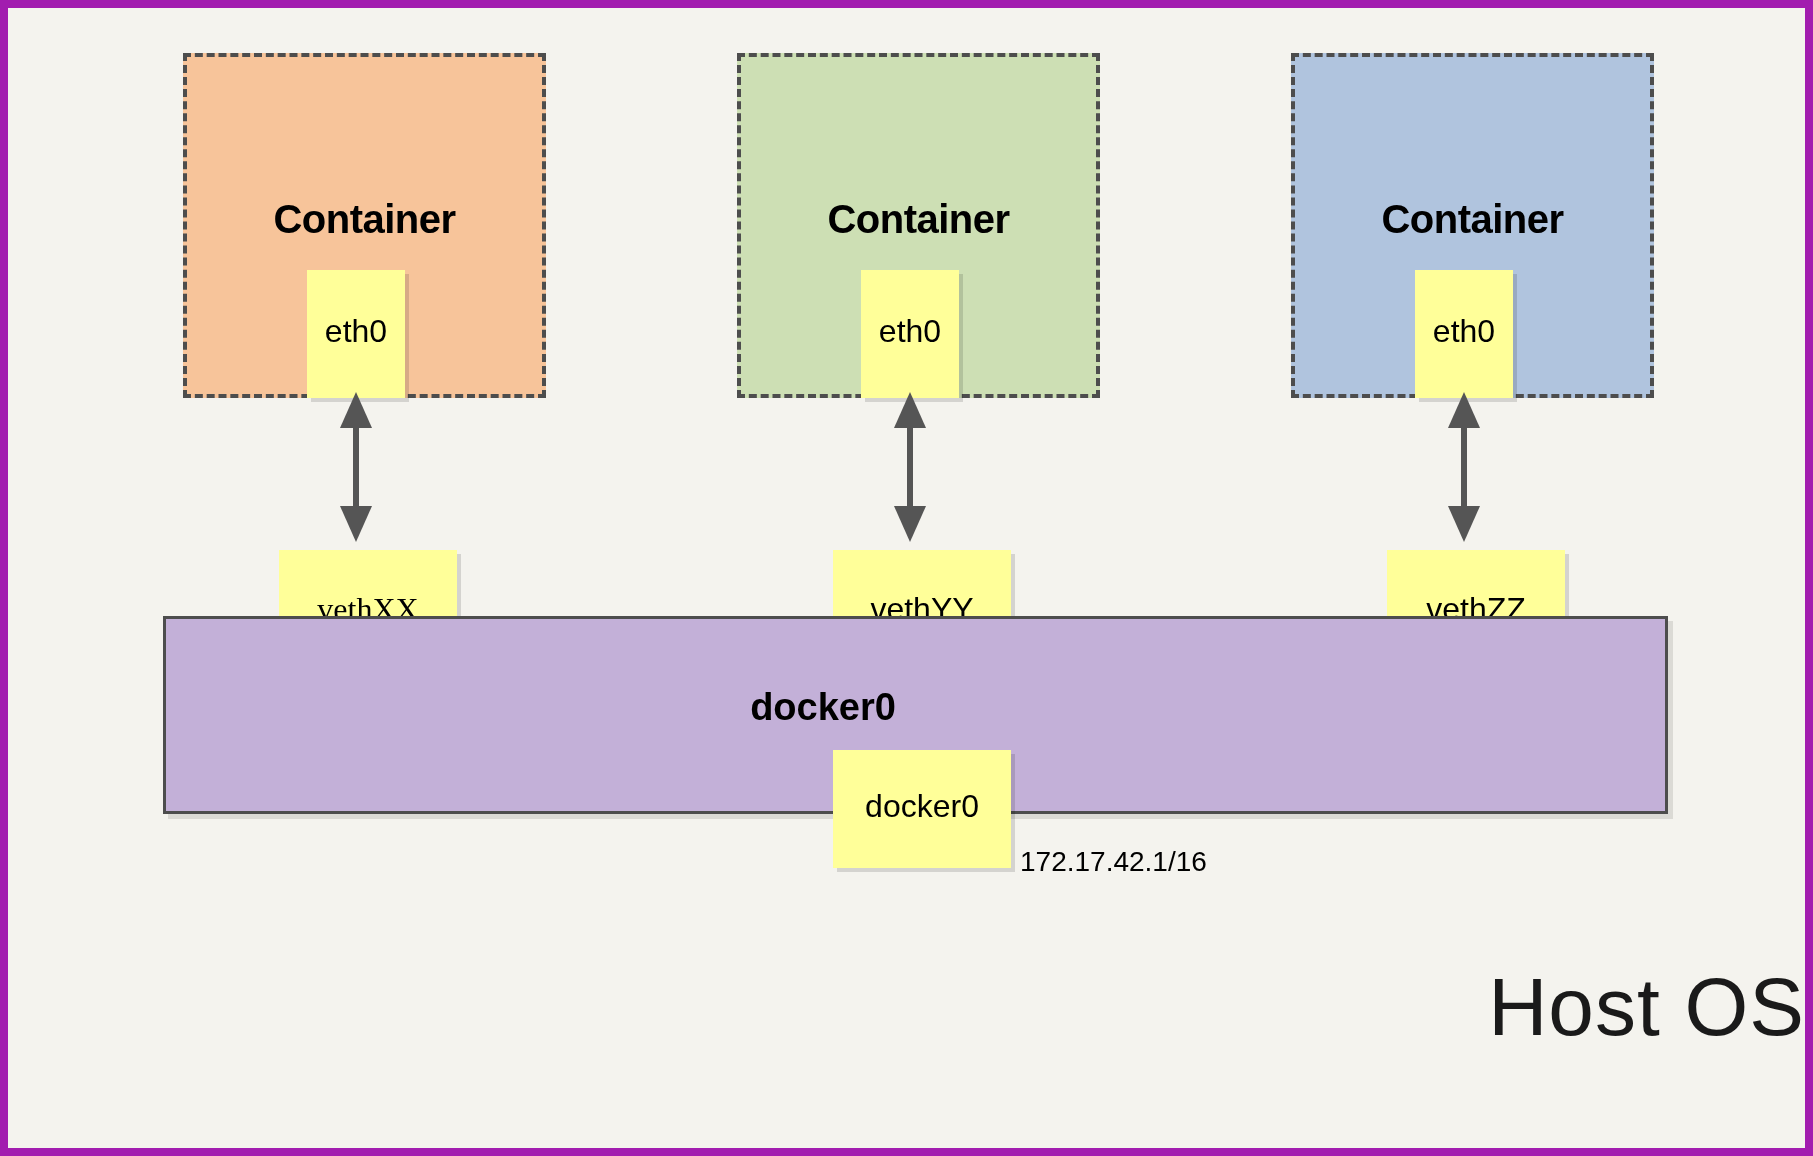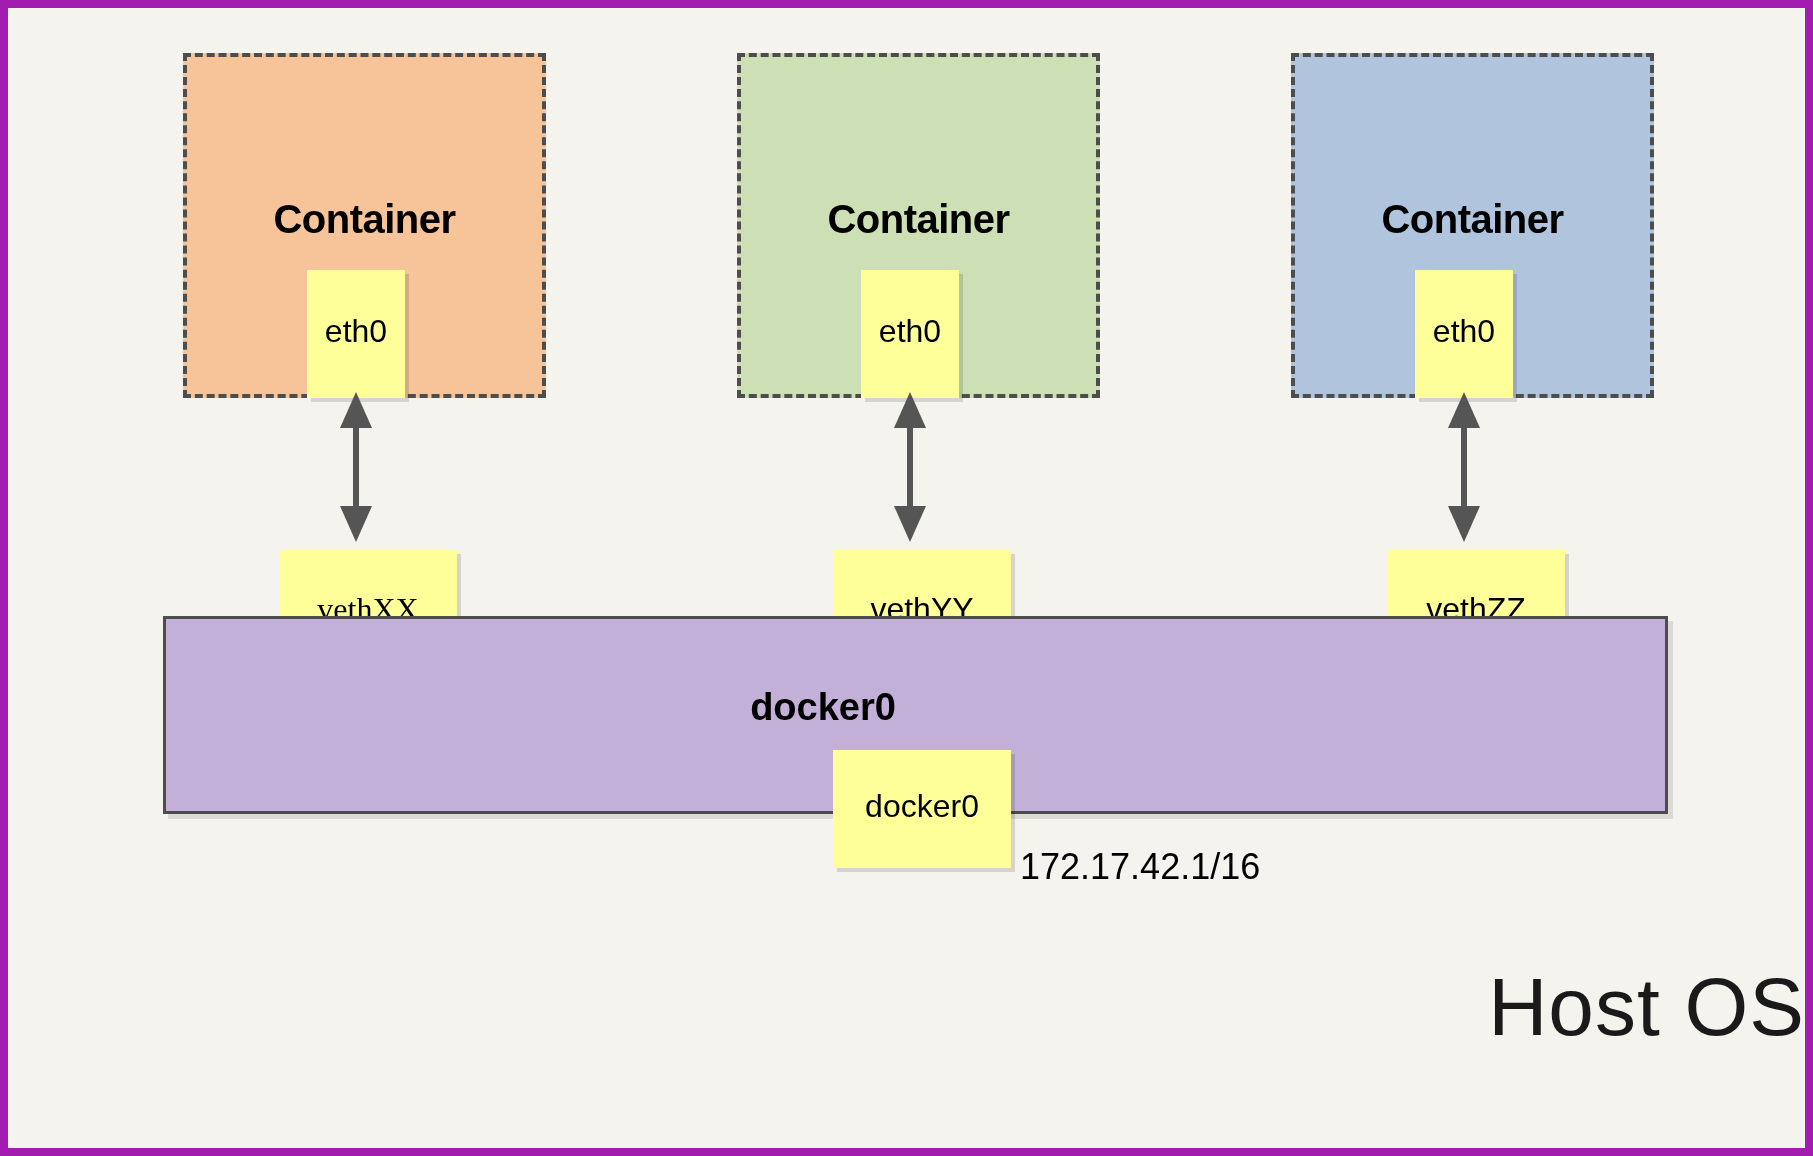--- a/index.html
+++ b/index.html
@@ -64,21 +64,21 @@
     font-weight:bold;
     color:#000;
   }
 
   
   .arrow{position:absolute;}
 
   
   #ip-label{
     position:absolute;
-    font-size:36px;
+    font-size:28px;
     color:#000;
     white-space:nowrap;
     text-align:center;
   }
   #host-os{
     position:absolute;
     left:0;right:0;
     text-align:right;
     font-size:82px;
     color:#1a1a1a;

